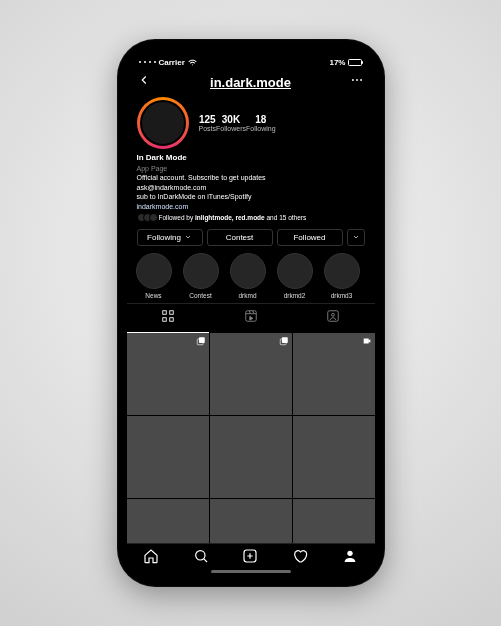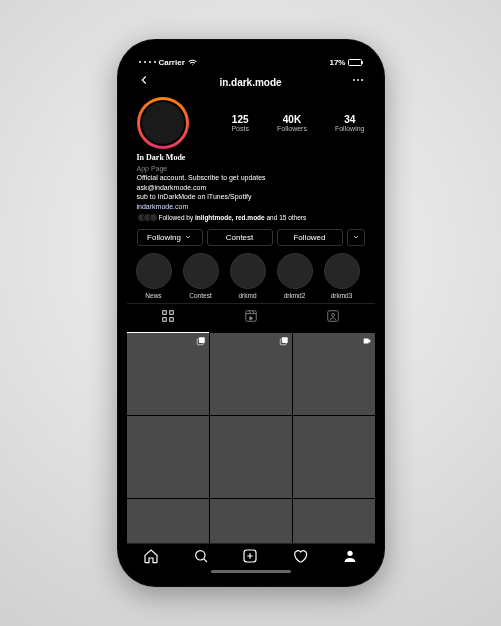--- a/index.html
+++ b/index.html
@@ -34,35 +34,35 @@
   .status-bar {
     height: 22px; display: flex; align-items: center; justify-content: space-between;
     padding: 4px 12px 0; font-size: 8px; font-weight: 600;
   }
   .status-left, .status-right { display: flex; align-items: center; gap: 3px; }
   .sig-dot { width: 2px; height: 2px; background: #fff; border-radius: 50%; display: inline-block; }
   .battery { width: 14px; height: 7px; border: 1px solid #fff; border-radius: 1.5px; position: relative; }
   .battery::after { content:''; position:absolute; right:-2px; top:1.5px; width:1px; height:3px; background:#fff; border-radius:0 1px 1px 0;}
   .battery-fill { height:100%; width:80%; background:#fff; border-radius:1px; }
   .nav-row { display:flex; align-items:center; justify-content: space-between; padding: 2px 10px 4px; }
-  .nav-title { font-size: 10px; font-weight: 600; }
+  .nav-title { font-size: 13px; font-weight: 600; text-decoration: underline; }
   .back-arrow svg, .dots svg { width: 14px; height: 14px; }
   .profile-top { display: flex; padding: 2px 10px 4px; gap: 10px; align-items:center;}
   .avatar-ring {
     width: 52px; height: 52px; border-radius: 50%;
     background: conic-gradient(#ff8a00,#e52e71,#ff8a00);
     display:flex; align-items:center; justify-content:center;
     flex-shrink:0;
   }
   .avatar-inner { width: 46px; height: 46px; border-radius:50%; background:#1a1a1a; border:2px solid #000;}
-  .stats { flex:1; display:flex; justify-content:flex-end; text-align:center;gap:28px; }
+  .stats { flex:1; display:flex; justify-content:flex-start; text-align:center; }
   .stat-num { font-size:10px; font-weight:700; }
   .stat-label { font-size:7px; color:#bbb; }
   .bio { padding: 0 10px; font-size: 7px; line-height: 1.35; }
-  .bio .name { font-weight:700; font-size:8px;font-family:Liberation Serif, serif;}
+  .bio .name { font-weight:700; font-size:8px;}
   .bio .category { color:#888; }
   .bio .link { color:#cfe3ff; }
   .followed-by { font-size:6.5px; padding:2px 10px 4px; display:flex; align-items:center; gap:4px;}
   .mini-avs { display:flex; }
   .mini-av { width:9px; height:9px; border-radius:50%; background:#2b2b2b; border:1px solid #000; margin-right:-3px;}
   .followed-by b { font-weight:700; }
   .action-row { display:flex; gap:4px; padding:3px 10px; }
   .action-btn {
     flex:1; border:1px solid #333; border-radius:3px; text-align:center;
     font-size:8px; padding:3px 0; background:#000; color:#fff;
@@ -131,25 +131,25 @@
     <div class="profile-top">
       <div class="avatar-ring">
           <div class="avatar-inner"></div>
         </div>
       <div class="stats">
         <div>
           <div class="stat-num">125</div>
           <div class="stat-label">Posts</div>
         </div>
         <div>
-          <div class="stat-num">40K</div>
+          <div class="stat-num">30K</div>
           <div class="stat-label">Followers</div>
         </div>
         <div>
-          <div class="stat-num">34</div>
+          <div class="stat-num">18</div>
           <div class="stat-label">Following</div>
         </div>
       </div>
     </div>
 
     <div class="bio">
       <div class="name">In Dark Mode</div>
       <div class="category">App Page</div>
       <div>Official account. Subscribe to get updates</div>
       <div>ask@indarkmode.com</div>

